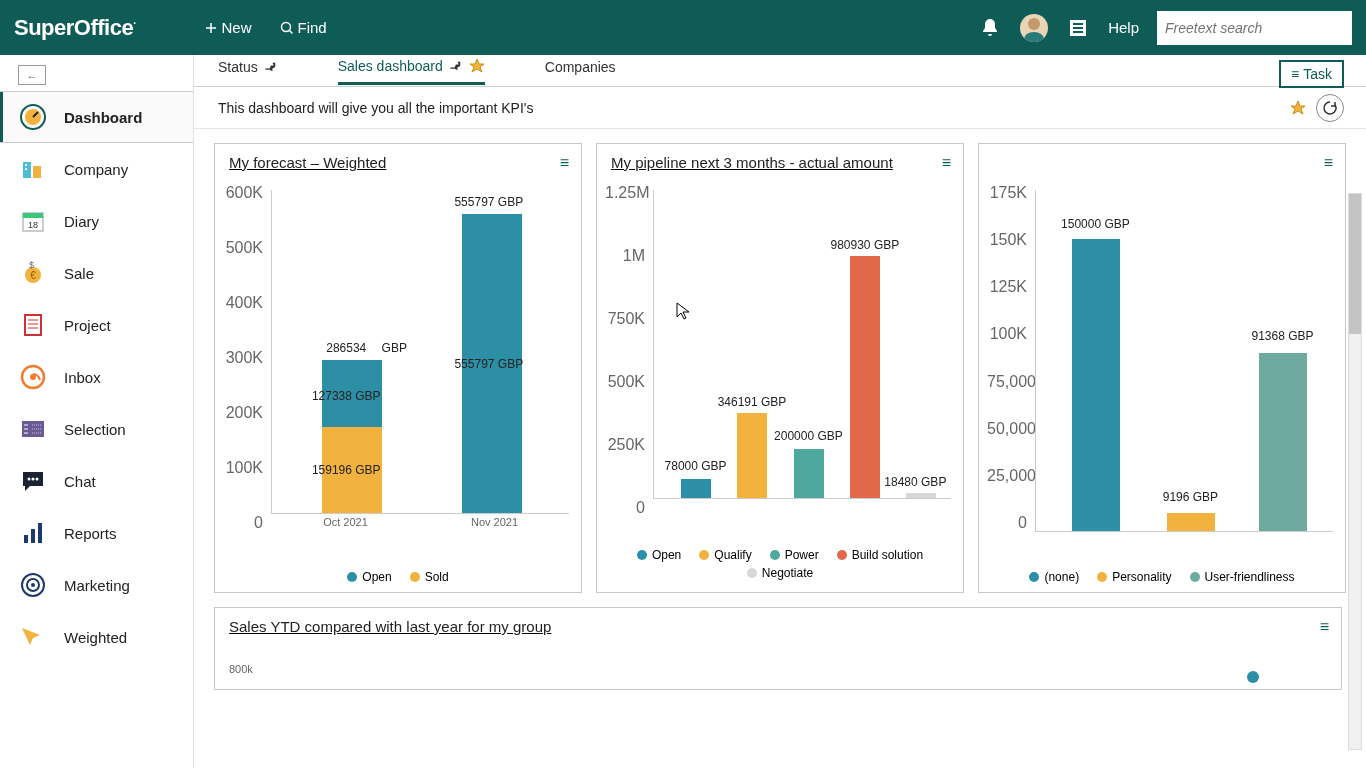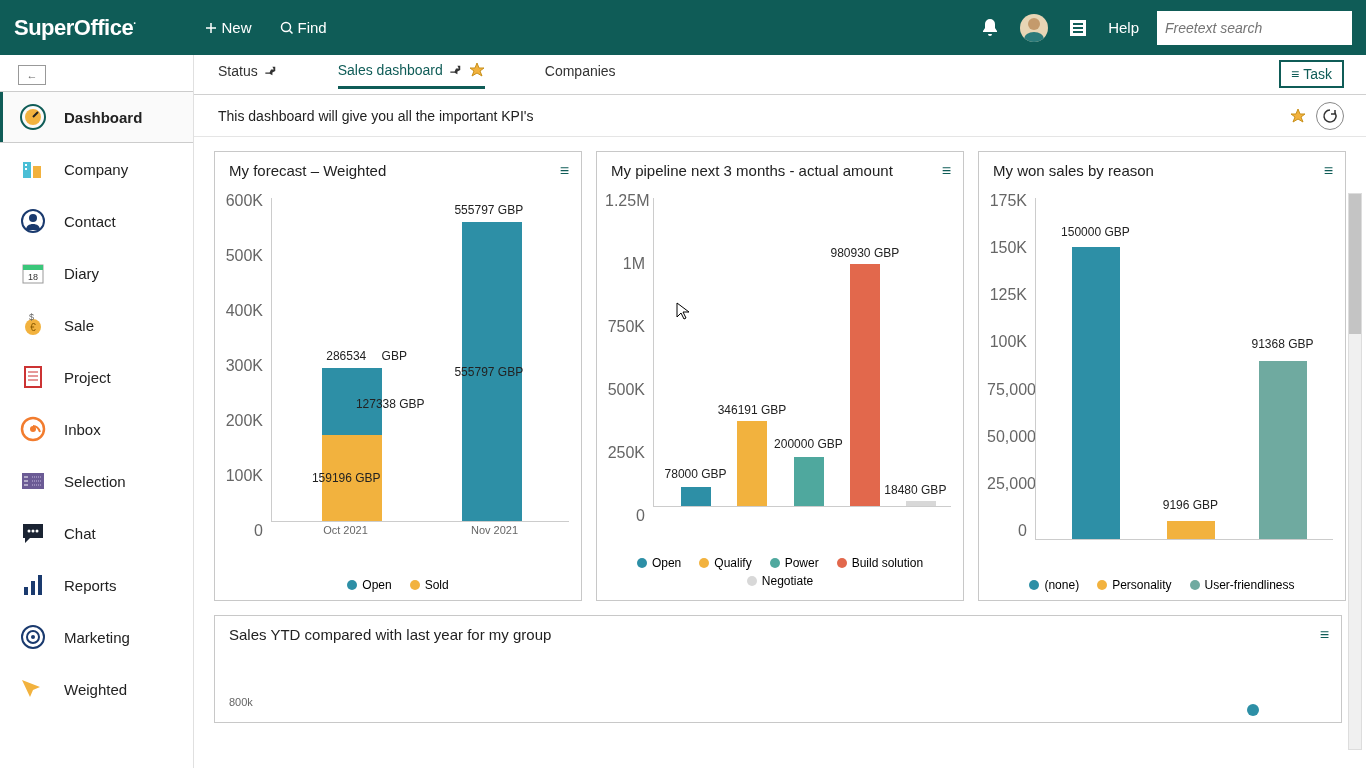--- a/index.html
+++ b/index.html
@@ -24,36 +24,36 @@
 
 .layout { display:flex; height:calc(768px - 55px); }
 .sidebar { width:195px; background:#fff; padding-top:10px; border-right:1px solid #e0e0e0; }
 .collapse-btn { margin-left:18px; margin-bottom:6px; width:28px; height:20px; border:1px solid #999; display:flex; align-items:center; justify-content:center; cursor:pointer; font-size:11px; color:#666; }
 .sidebar-item { height:52px; display:flex; align-items:center; padding-left:18px; gap:16px; font-size:15px; color:#222; cursor:pointer; }
 .sidebar-item.active { border-top:1px solid #ccc; border-bottom:1px solid #ccc; box-shadow:inset 3px 0 0 #0f5c57; background:#fafafa; font-weight:600; }
 .side-icon { width:30px; height:30px; display:flex; align-items:center; justify-content:center; }
 
 
 .main { flex:1; display:flex; flex-direction:column; position:relative; }
-.tabs-row { height:40px; display:flex; align-items:center; padding:0 24px; border-bottom:1px solid #d0d0d0; position:relative; }
+.tabs-row { height:32px; display:flex; align-items:center; padding:0 24px; border-bottom:1px solid #d0d0d0; position:relative; }
 .tab { display:flex; align-items:center; gap:6px; font-size:14px; color:#333; margin-right:60px; cursor:pointer; padding-bottom:8px; }
 .tab.active { color:#0f5c57; border-bottom:3px solid #0f5c57; margin-bottom:-1px; font-weight:500; }
 .pin { width:14px; height:14px; }
 .star { width:16px; height:16px; }
 .task-btn { position:absolute; right:22px; top:5px; border:2px solid #0f5c57; color:#0f5c57; padding:4px 10px; font-size:14px; background:#fff; cursor:pointer; display:flex; align-items:center; gap:4px; }
 .desc-row { height:42px; display:flex; align-items:center; padding:0 24px; font-size:14px; color:#222; position:relative; border-bottom:1px solid #e5e5e5; }
 .desc-actions { position:absolute; right:22px; display:flex; gap:10px; align-items:center; }
 .refresh-btn { width:28px; height:28px; border:1px solid #888; border-radius:50%; display:flex; align-items:center; justify-content:center; cursor:pointer; }
 
 
 .cards { flex:1; padding:14px 20px; display:flex; flex-direction:column; gap:14px; overflow-y:auto; position:relative; }
 .cards-row { display:flex; gap:14px; }
-.card { border:1px solid #c8c8c8; background:#fff; position:relative; }
+.card { border:1px solid #c8c8c8; background:#fff; position:relative;text-decoration:underline; }
 .card.small { width:368px; height:450px; }
-.card.wide { width:1128px; height:108px; }
+.card.wide { width:1128px; height:83px; }
 .card-title { font-size:15px; color:#222; padding:10px 14px; }
 .card-menu { position:absolute; top:10px; right:12px; color:#0f5c57; cursor:pointer; font-size:16px; }
 
 
 .chart { position:absolute; left:8px; right:8px; top:40px; bottom:60px; }
 .legend { position:absolute; bottom:8px; left:0; right:0; display:flex; flex-wrap:wrap; justify-content:center; gap:4px 18px; font-size:12px; padding:0 30px; }
 .leg-item { display:flex; align-items:center; gap:5px; }
 .leg-dot { width:10px; height:10px; border-radius:50%; }
 
 
@@ -138,30 +138,20 @@
             <rect x="13" y="10" width="8" height="12" fill="#f2b23e"></rect>
             <rect x="5" y="8" width="2" height="2" fill="#fff"></rect>
             <rect x="5" y="12" width="2" height="2" fill="#fff"></rect>
           </svg>
         </div>
       <span>Company</span>
     </div>
     <div class="sidebar-item">
       <div class="side-icon">
           <svg width="26" height="26" viewBox="0 0 26 26">
-            <circle cx="13" cy="13" r="11" fill="none" stroke="#1a3a6e" stroke-width="2"></circle>
-            <circle cx="13" cy="10" r="4" fill="#1a3a6e"></circle>
-            <path d="M6 22c0-4 3-6 7-6s7 2 7 6" fill="#1a3a6e"></path>
-          </svg>
-        </div>
-      <span>Contact</span>
-    </div>
-    <div class="sidebar-item">
-      <div class="side-icon">
-          <svg width="26" height="26" viewBox="0 0 26 26">
             <rect x="3" y="5" width="20" height="18" fill="#fff" stroke="#999"></rect>
             <rect x="3" y="5" width="20" height="5" fill="#3ac77a"></rect>
             <text x="13" y="20" font-size="9" text-anchor="middle" fill="#333">18</text>
           </svg>
         </div>
       <span>Diary</span>
     </div>
     <div class="sidebar-item">
       <div class="side-icon">
           <svg width="26" height="26" viewBox="0 0 26 26">
@@ -295,21 +285,21 @@
                 <span>100K</span>
                 <span>0</span>
               </div>
             <div class="plot">
 
               <div class="bar-label" style="left:25%;bottom:49%;">286534</div>
               <span class="bar-label" style="left:25%;bottom:49%;margin-left:48px;">GBP</span>
               <div class="bar" style="left:17%;width:60px;height:26.5%;background:#f2b23e;"></div>
               <div class="bar-label" style="left:25%;bottom:11%;color:#222;">159196 GBP</div>
               <div class="bar" style="left:17%;width:60px;bottom:26.5%;height:21%;background:#2d8fa6;"></div>
-              <div class="bar-label" style="left:25%;bottom:34%;color:#222;margin-left:44px;">127338 GBP</div>
+              <div class="bar-label" style="left:25%;bottom:34%;color:#222;">127338 GBP</div>
 
               <div class="bar-label" style="left:73%;bottom:94%;">555797 GBP</div>
               <div class="bar" style="left:64%;width:60px;height:92.6%;background:#2d8fa6;"></div>
               <div class="bar-label" style="left:73%;bottom:44%;color:#222;">555797 GBP</div>
             </div>
             <div class="xlabs">
                 <span>Oct 2021</span>
                 <span>Nov 2021</span>
               </div>
           </div>
@@ -368,21 +358,20 @@
                 <span>Build solution</span>
               </div>
             <div class="leg-item">
                 <span class="leg-dot" style="background:#d8d8d8"></span>
                 <span>Negotiate</span>
               </div>
           </div>
         </div>
 
         <div class="card small">
-          <div class="card-title">My won sales by reason</div>
           <div class="card-menu">≡</div>
           <div class="chart">
             <div class="ylabs">
                 <span>175K</span>
                 <span>150K</span>
                 <span>125K</span>
                 <span>100K</span>
                 <span>75,000</span>
                 <span>50,000</span>
                 <span>25,000</span>

